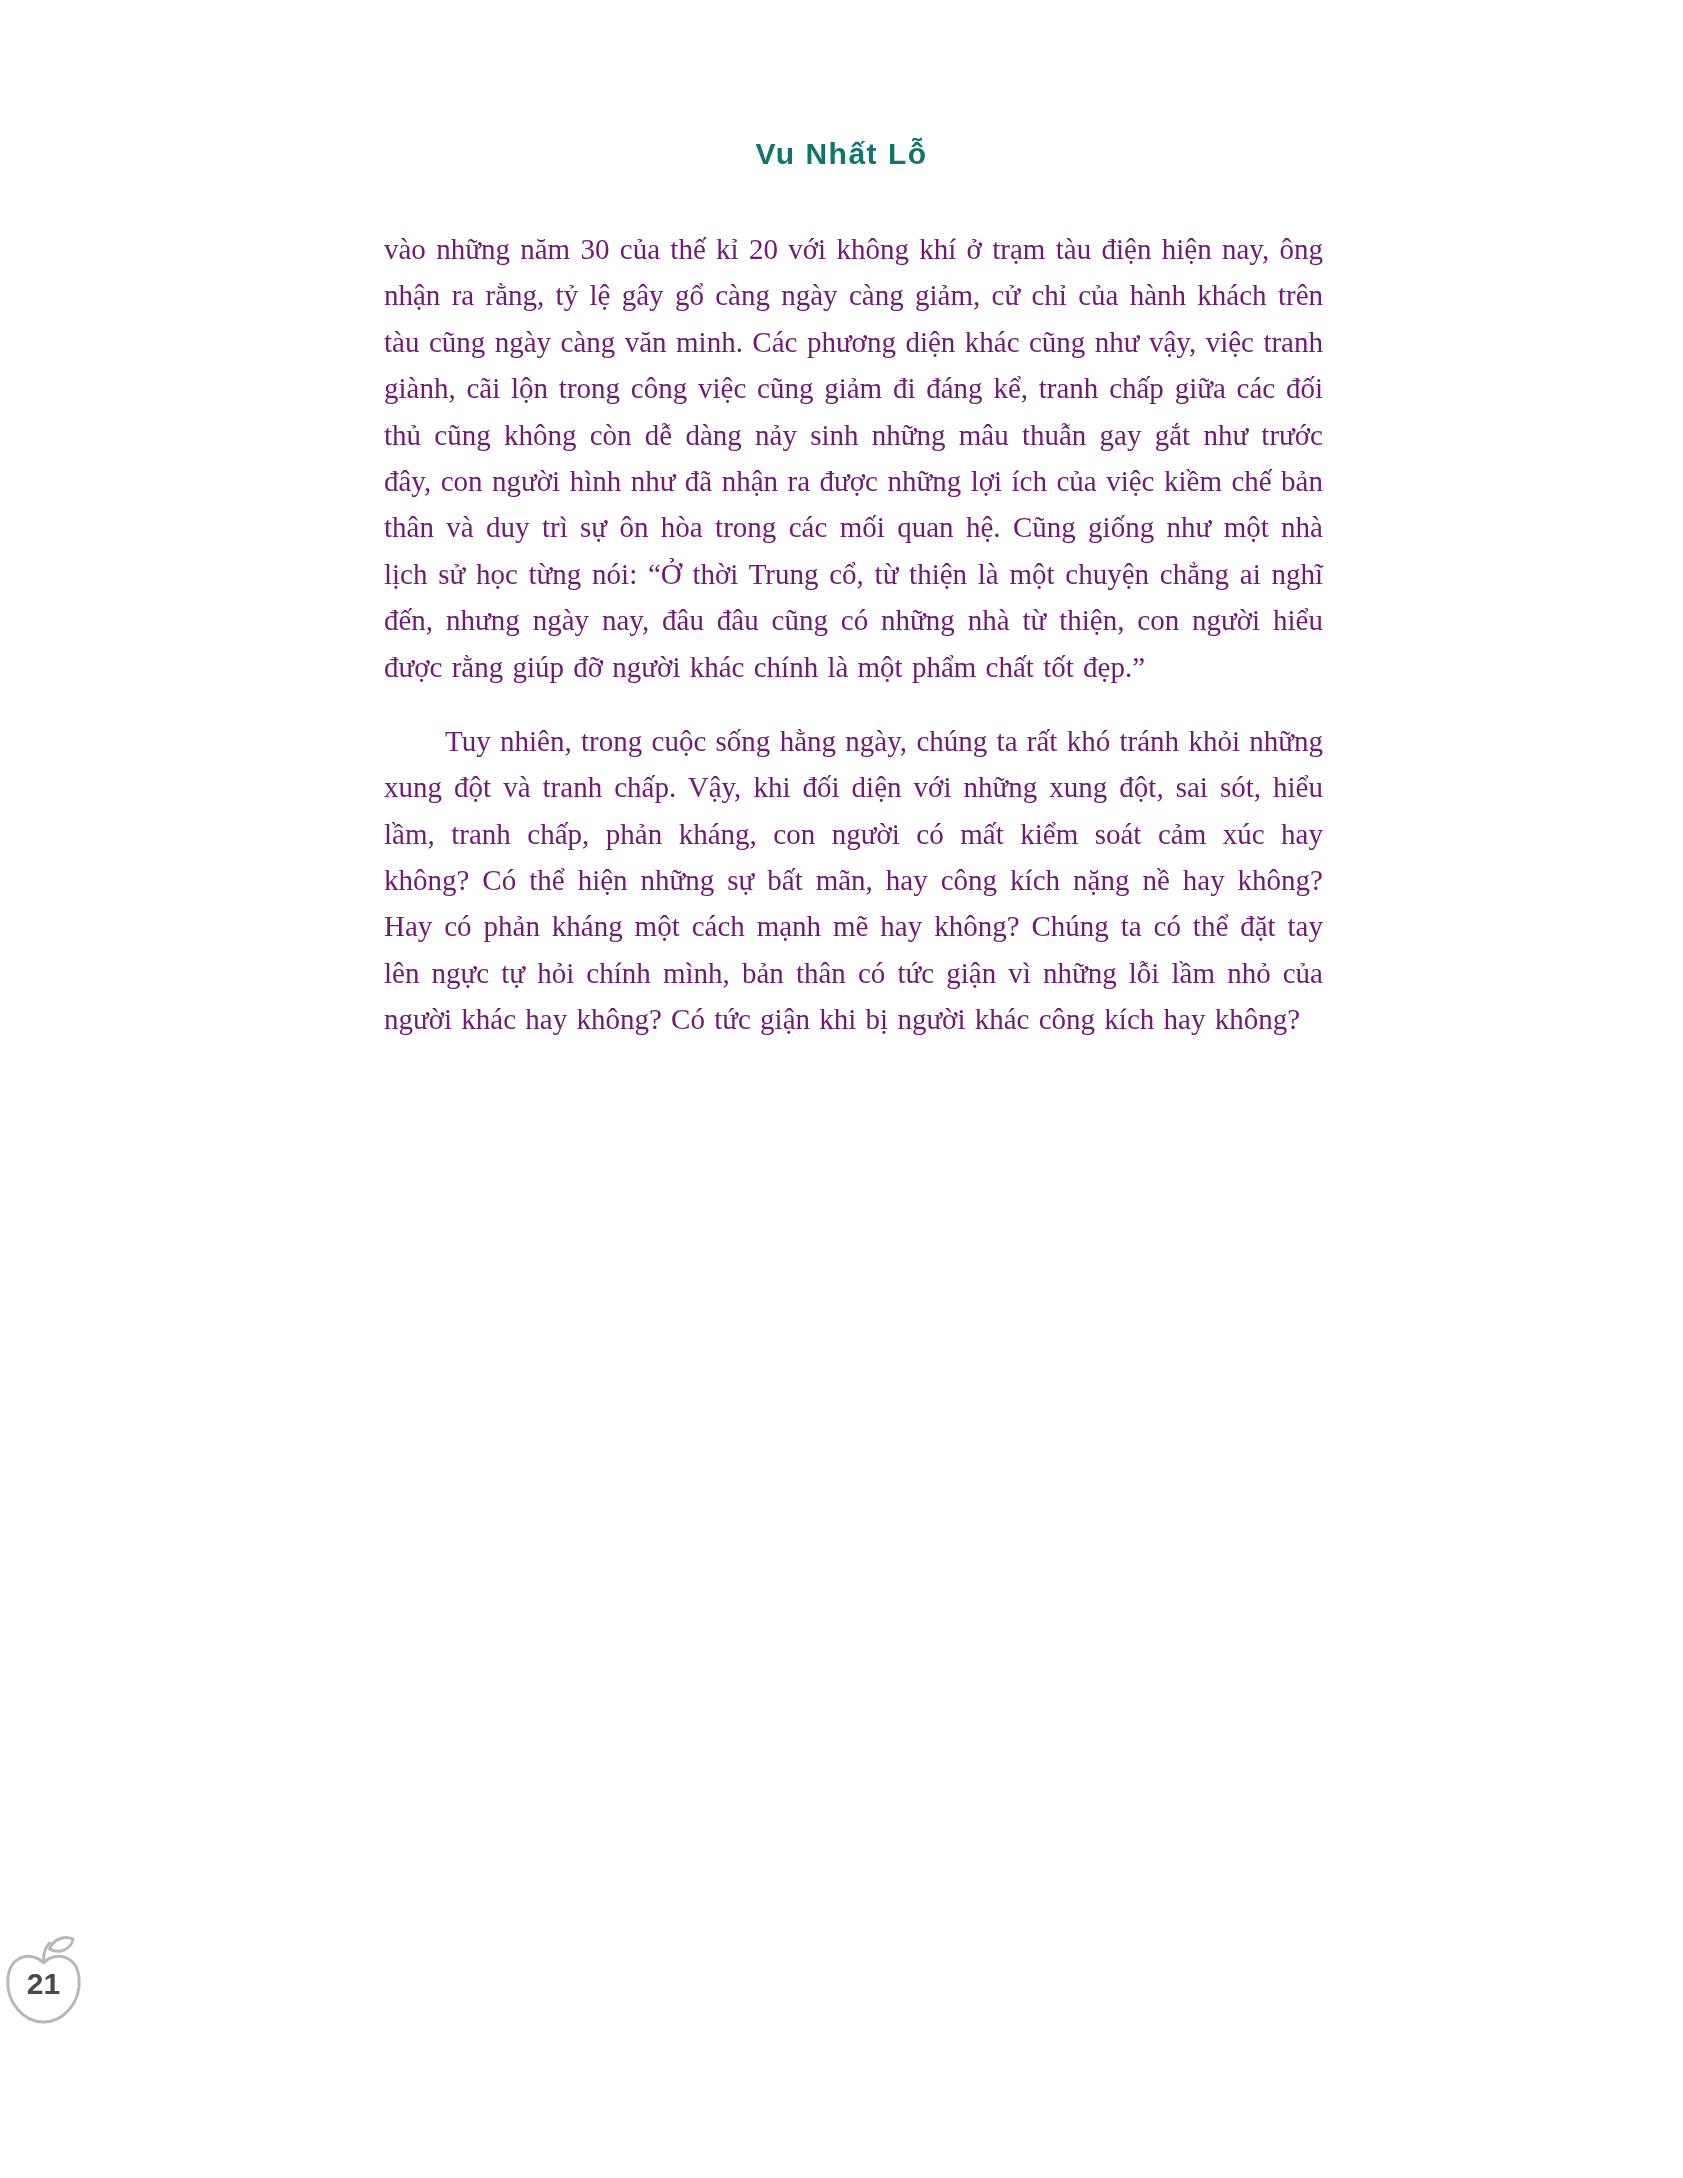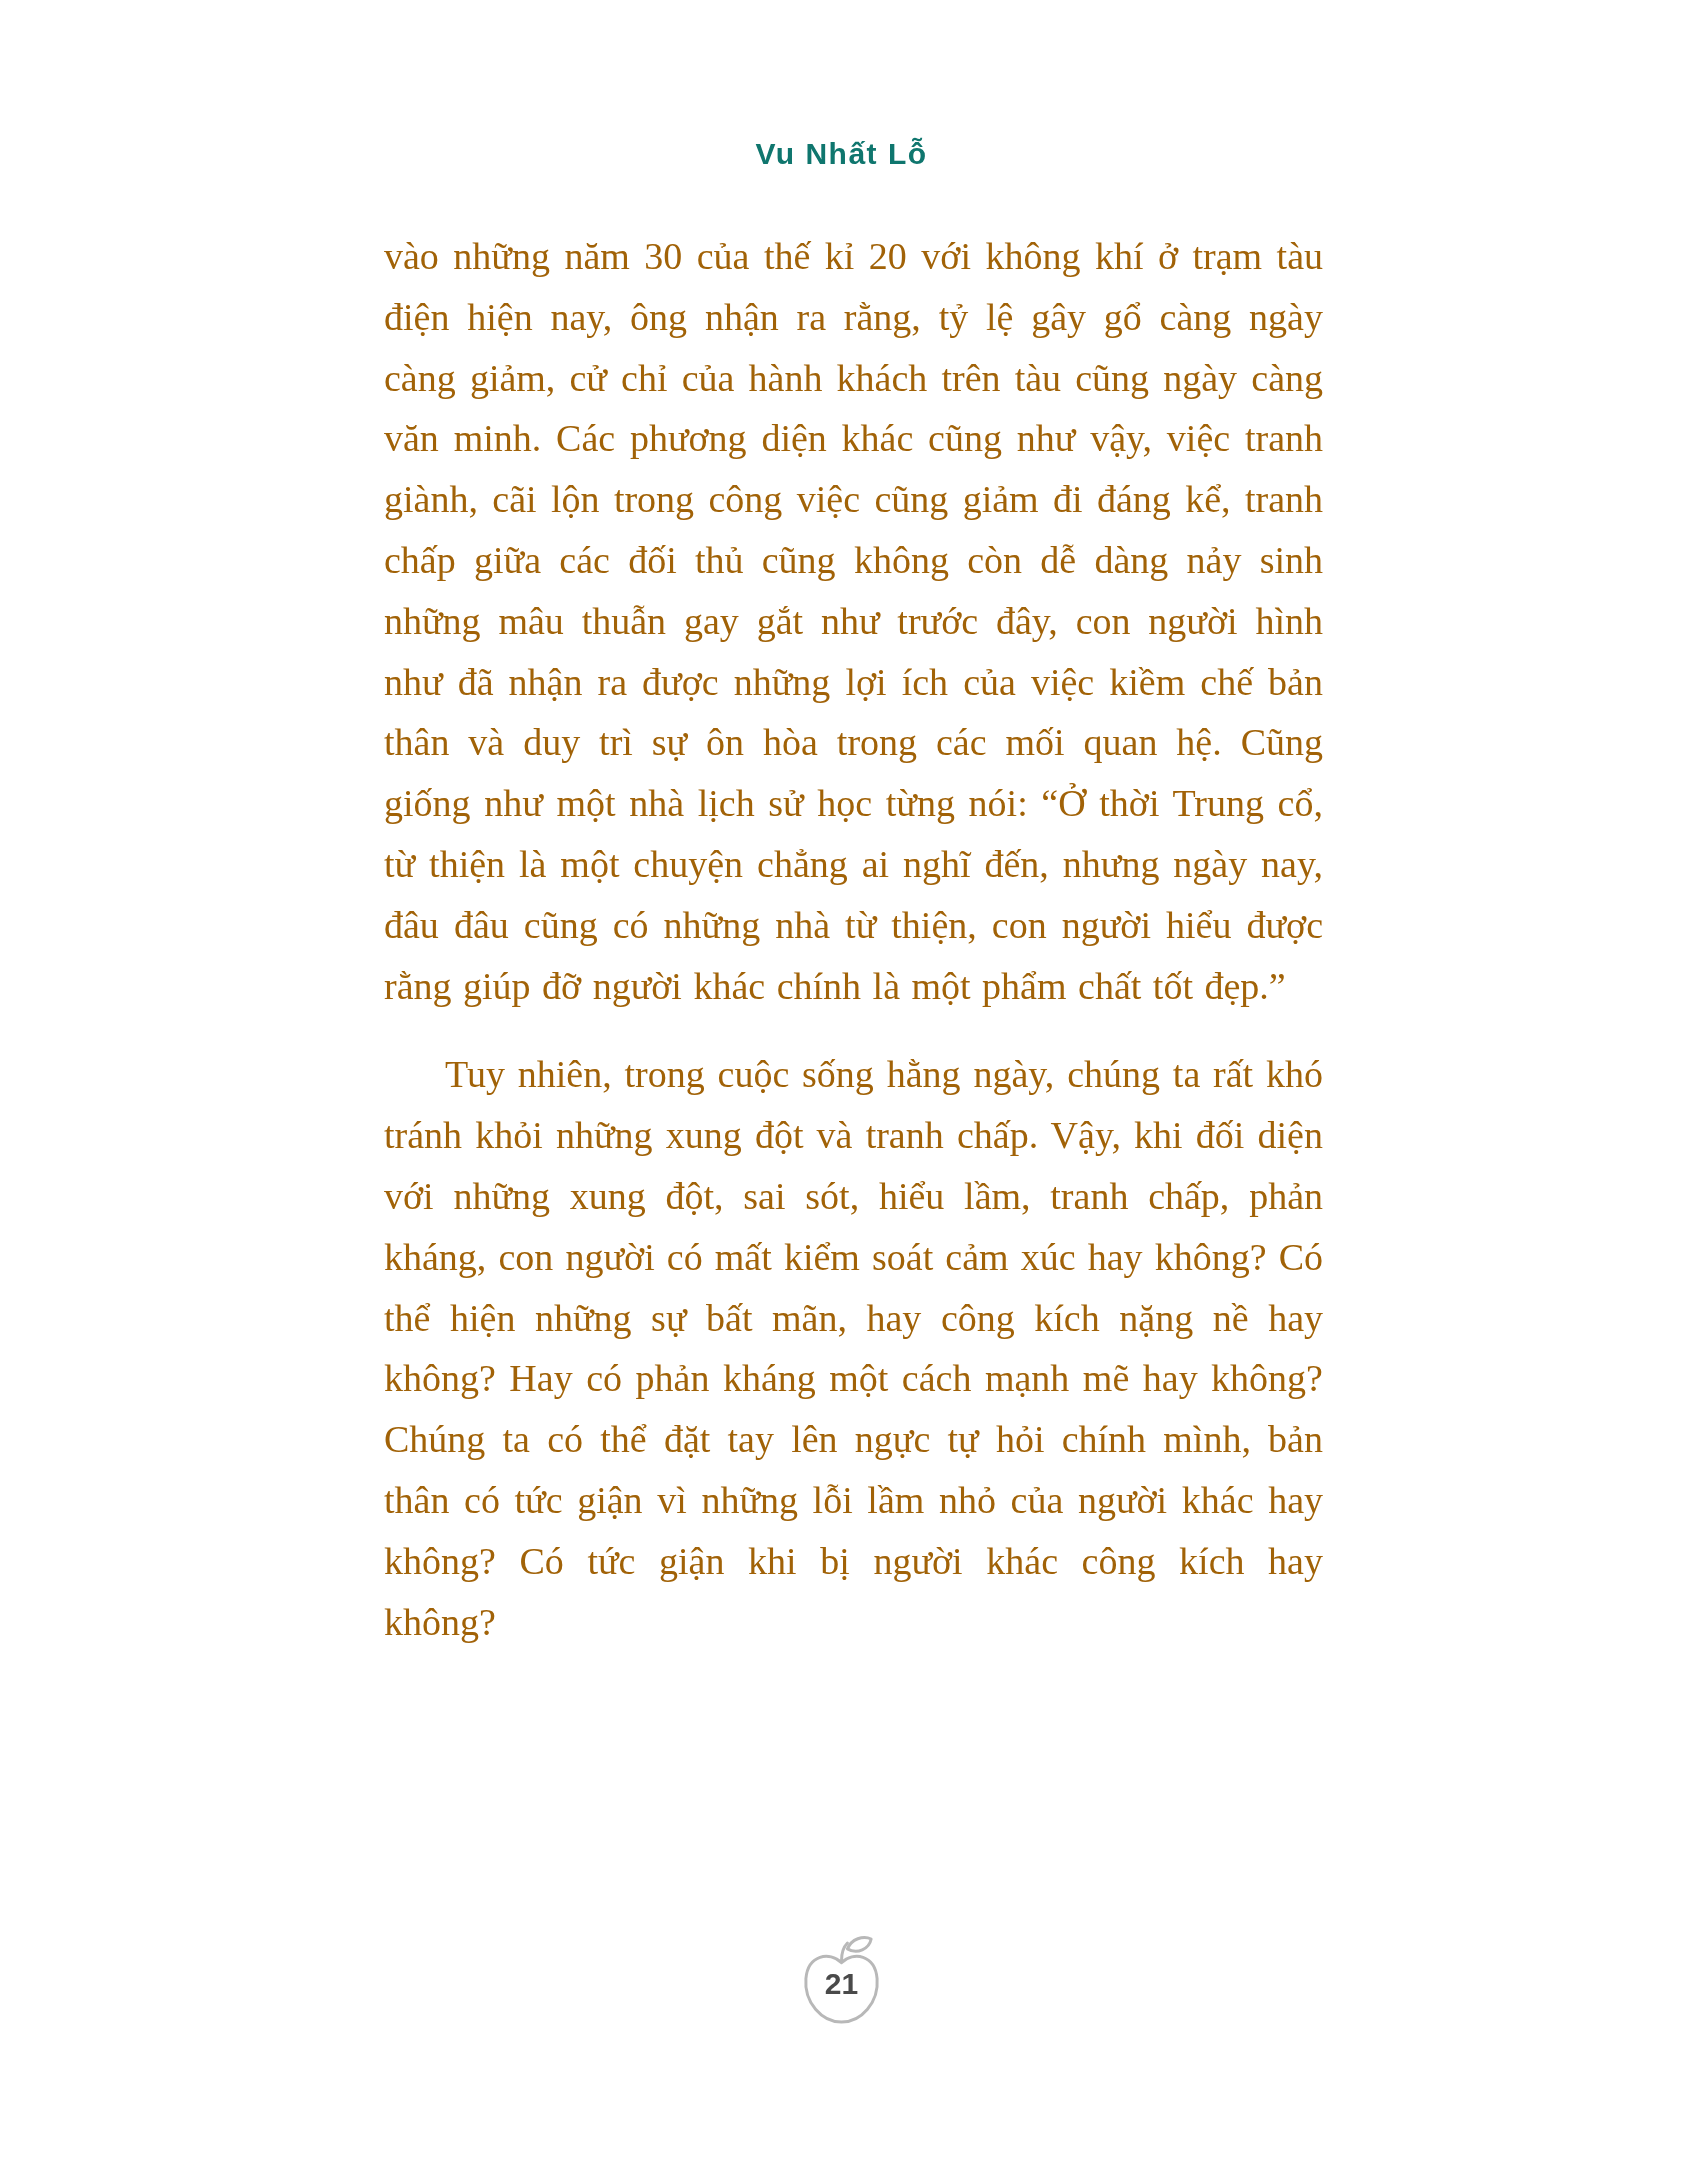--- a/index.html
+++ b/index.html
@@ -28,36 +28,35 @@
     color: #0f766e;
   }
   .text-block {
     position: absolute;
     left: 384px;
     top: 226px;
     width: 939px;
   }
   .text-block p {
     margin: 0 0 28px 0;
-    font-size: 38px;
+    font-size: 29px;
     line-height: 1.6;
     text-align: justify;
-    color: #a16207;
+    color: #701a75;
     word-spacing: 2px;
   }
   .text-block p.indent {
     text-indent: 61px;
   }
   .page-number-wrap {
     position: absolute;
     left: 0;
     top: 1933px;
     width: 100%;
     display: flex;
-    justify-content: center;
   }
   .apple-ornament {
     position: relative;
     width: 87px;
     height: 99px;
   }
   .apple-ornament svg {
     position: absolute;
     left: 0;
     top: 0;

